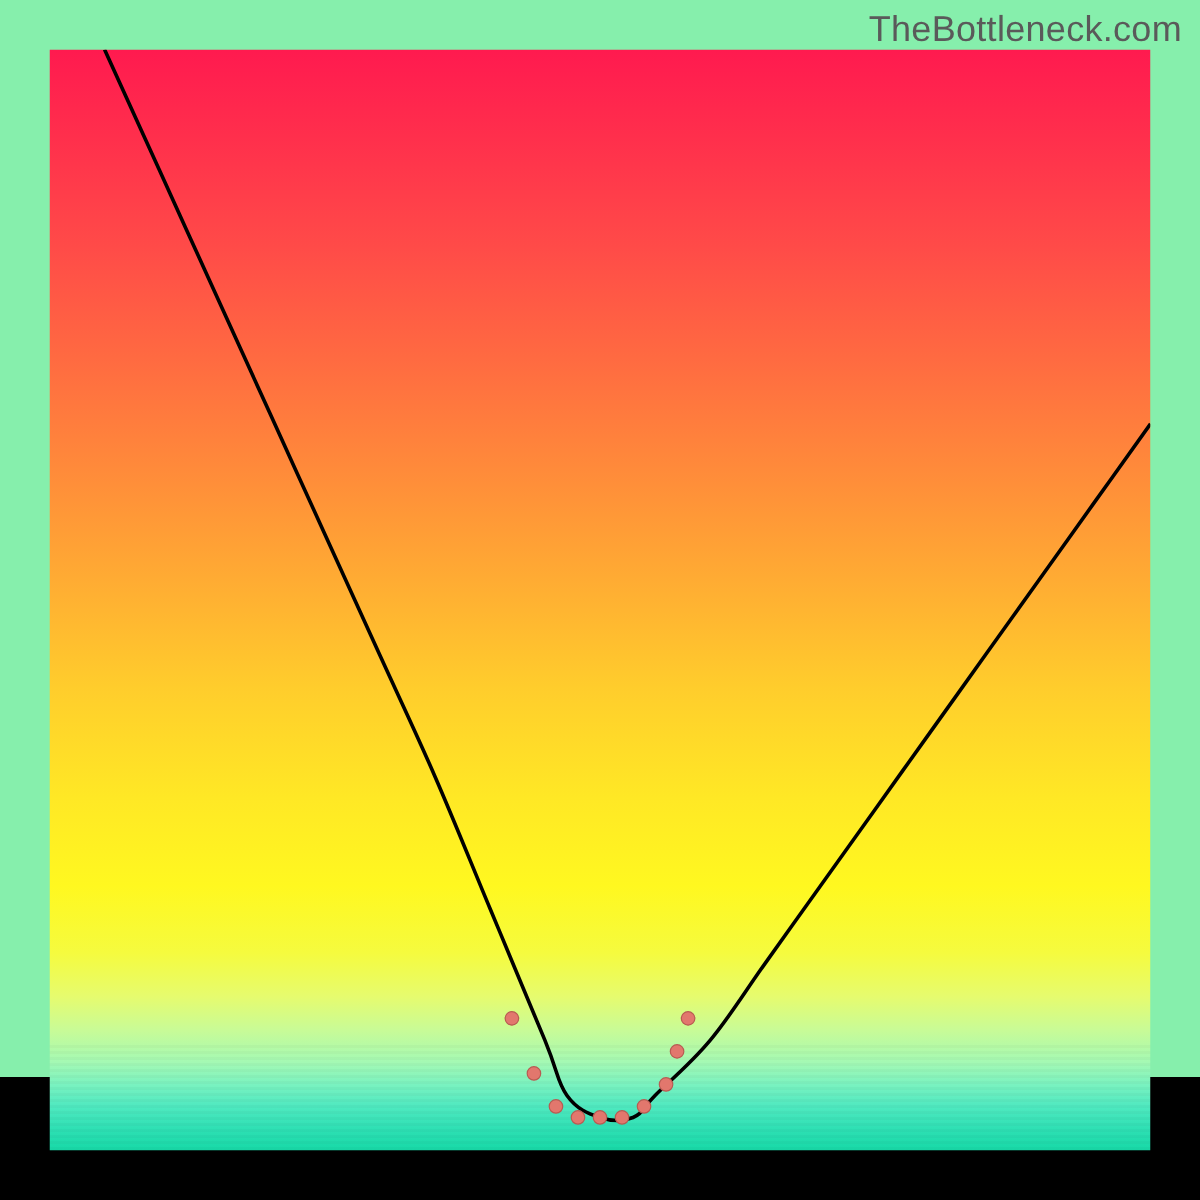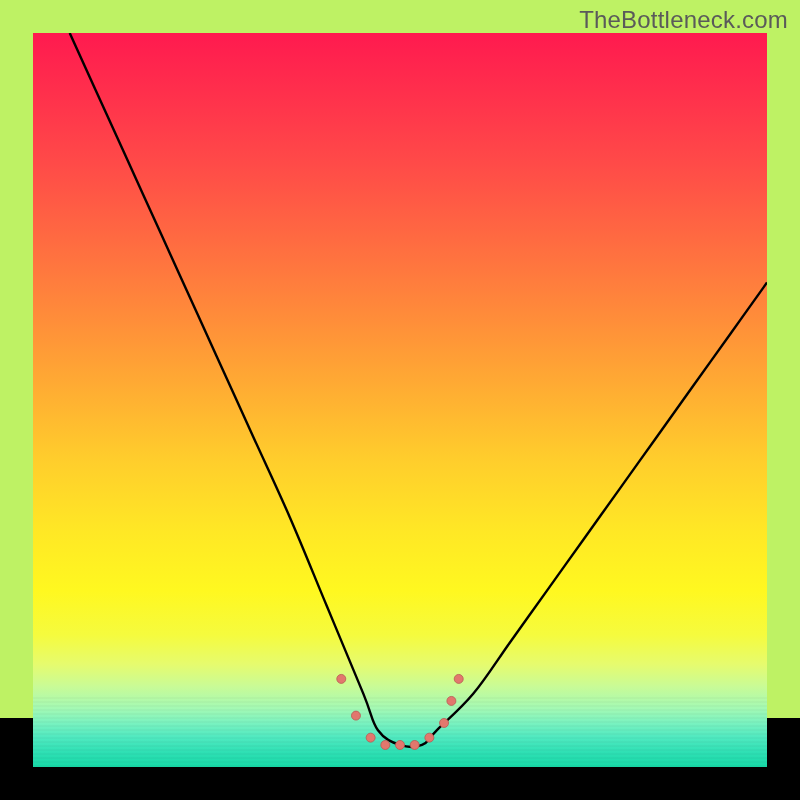--- a/index.html
+++ b/index.html
@@ -10,21 +10,21 @@
     overflow: hidden;
     background: #000;
     font-family: Arial, Helvetica, sans-serif;
   }
   .frame {
     position: absolute;
     left: 0;
     top: 0;
     width: 800px;
     height: 718px;
-    background: #bef264;
+    background: #86efac;
   }
   .attribution {
     position: absolute;
     top: 6px;
     right: 12px;
     color: #5a5a5a;
     font-size: 24px;
     font-weight: 400;
     letter-spacing: 0.2px;
   }

